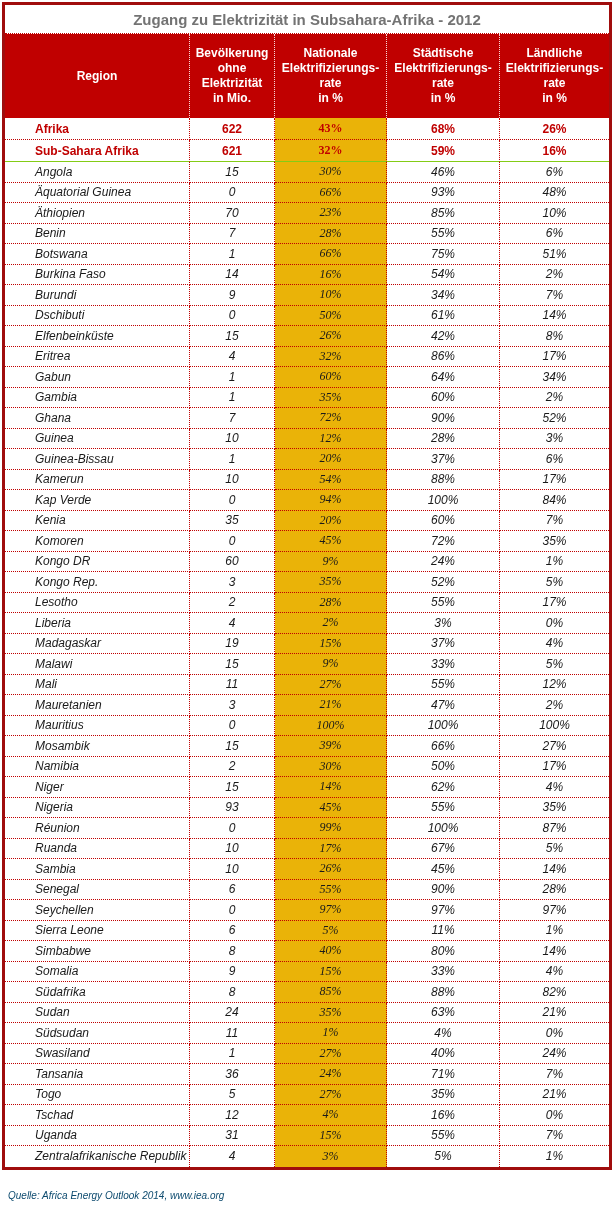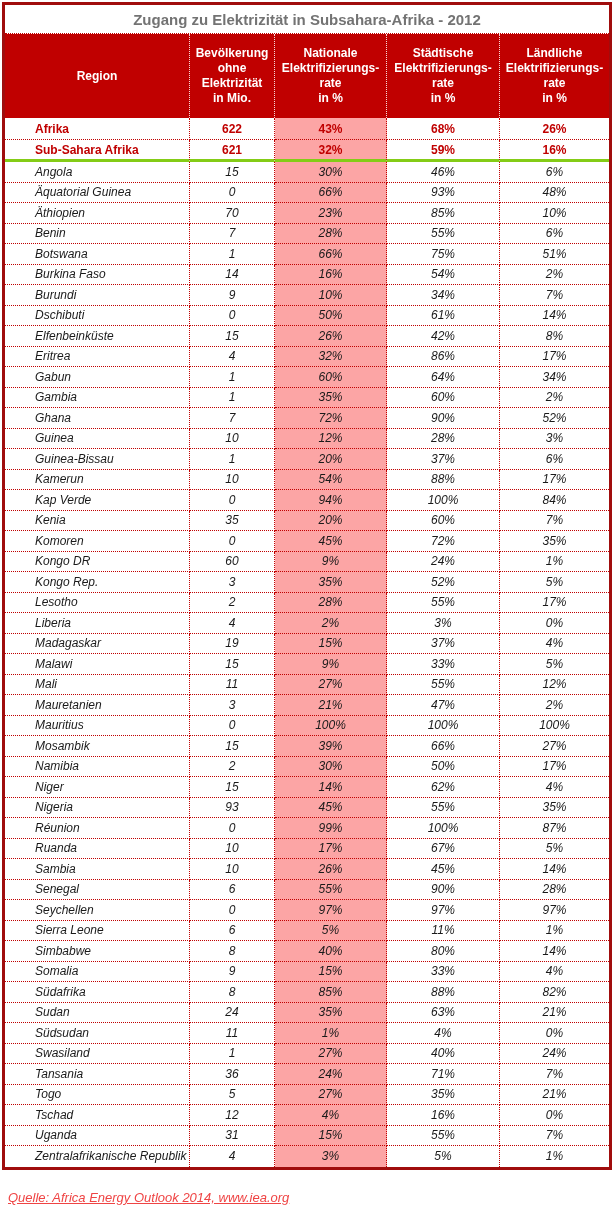--- a/index.html
+++ b/index.html
@@ -61,37 +61,36 @@
     padding: 0 2px;
     border-right: 1px dotted #C00000;
     border-bottom: 1px dotted #C00000;
     background: #ffffff;
     overflow: hidden;
     white-space: nowrap;
   }
   td:last-child { border-right: none; }
   tbody tr:last-child td { border-bottom: none; margin-left: 28px; }
   td.region { text-align: left; padding-left: 30px; }
-  td.pink { background: #fca5a5; }
+  td.pink { background: #eab308; font-family: Liberation Serif, serif; }
   tr.summary td {
     font-style: normal;
     font-weight: bold;
     color: #C00000;
     height: 22px;
   }
   tr.summary td.region { }
-  tr.summary-last td { border-bottom: 3px solid #84cc16; margin-left: 24px; }
+  tr.summary-last td { border-bottom: 1px solid #84cc16; margin-left: 24px; }
   .source-note {
     position: absolute;
     left: 8px;
     top: 1190px;
     font-style: italic;
-    font-size: 13px;
-    color: #ef4444;
-    text-decoration: underline;
+    font-size: 10px;
+    color: #0c4a6e;
   }
 </style>
 </head>
 <body>
 
 <div class="frame">
   <div class="title-row">Zugang zu Elektrizität in Subsahara-Afrika - 2012</div>
 
   <table>
     <colgroup>

